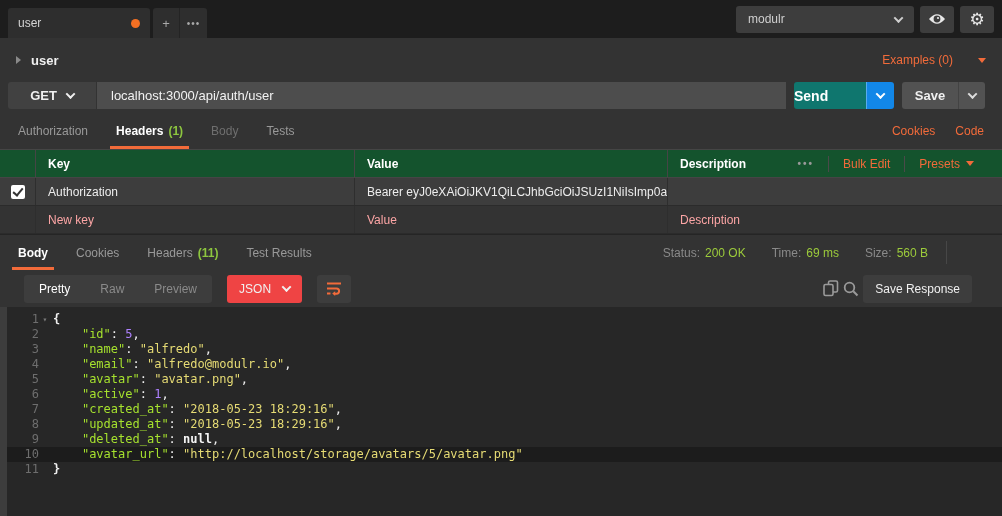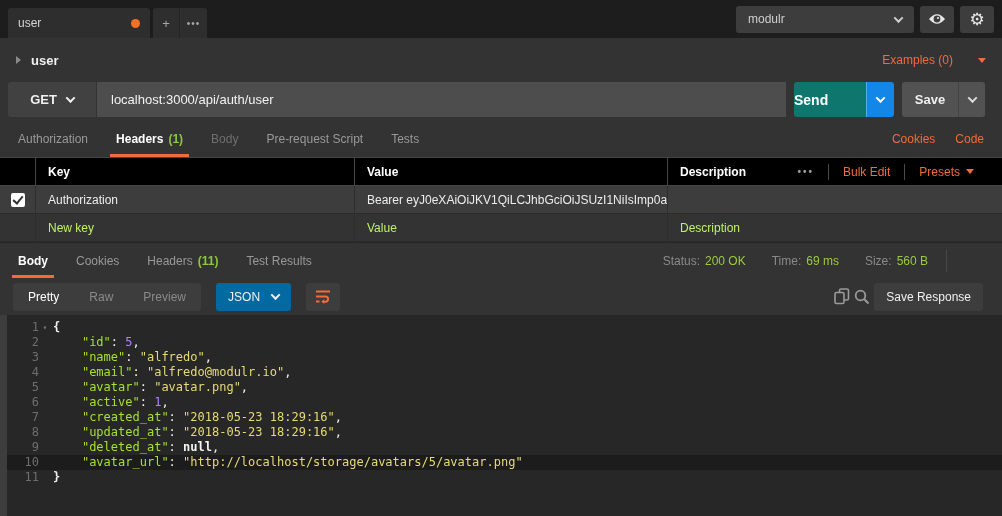--- a/index.html
+++ b/index.html
@@ -33,21 +33,21 @@
   .tri-down { width:0; height:0; border-left:4px solid transparent; border-right:4px solid transparent;
               border-top:5px solid currentColor; display:inline-block; }
   .tri-right { width:0; height:0; border-top:4px solid transparent; border-bottom:4px solid transparent;
                border-left:5px solid #8a8a8a; display:inline-block; }
   
   .req-header { height:44px; display:flex; align-items:center; padding:0 16px; flex-shrink:0; }
   .req-name { font-size:13px; font-weight:bold; color:#f0f0f0; margin-left:10px; }
   .examples { margin-left:auto; display:flex; align-items:center; gap:25px;
               color:#f26b3a; font-size:12px; cursor:pointer; }
   
-  .url-row { display:flex; height:35px; margin:0 17px 0 8px; flex-shrink:0; }
+  .url-row { display:flex; height:27px; margin:0 17px 0 8px; flex-shrink:0; }
   .method-btn { width:88px; background:#414141; border-radius:3px 0 0 3px; display:flex; align-items:center;
                 justify-content:center; gap:10px; font-size:13px; font-weight:bold; color:#f0f0f0; }
   .url-field { flex:1; background:#4d4d4d; margin-left:1px; display:flex; align-items:center;
                padding:0 14px; font-size:13px; color:#f2f2f2; }
   .params-btn { width:74px; background:#4d4d4d; border-left:1px solid #3b3b3b; border-radius:0 3px 3px 0;
                 display:flex; align-items:center; justify-content:center; font-size:12px; color:#e8e8e8; }
   .btn-group { display:flex; margin-left:8px; border-radius:3px; overflow:hidden; }
   .send-main { width:72px; background:#0f766e; color:#fff; font-weight:bold; font-size:14px;
                display:flex; align-items:center; justify-content:flex-start; }
   .send-chev { width:28px; background:#1287e8; border-left:1px solid rgba(255,255,255,.3);
@@ -62,25 +62,25 @@
   .rtab { display:flex; align-items:center; padding:0 14px; position:relative; gap:5px; }
   .rtab.dim { color:#6f6f6f; }
   .rtab.active { color:#fff; font-weight:bold; }
   .rtab.active::after { content:''; position:absolute; left:8px; right:8px; bottom:0;
                         height:3px; background:#f26b3a; }
   .count-green { color:#8dc63f; font-weight:bold; }
   .req-links { margin-left:auto; display:flex; align-items:center; gap:20px; padding-right:14px;
                color:#f26b3a; }
   
   .tbl { border-top:1px solid #454545; flex-shrink:0; }
-  .tbl-header { display:flex; height:28px; background:#000000; border-bottom:1px solid #454545;
+  .tbl-header { display:flex; height:28px; background:#14532d; border-bottom:1px solid #454545;
                 align-items:flex-end; font-size:12px; font-weight:bold; color:#fff; }
   .tbl-row { display:flex; height:28px; align-items:center; font-size:12px; }
   .tbl-row.filled { background:#3d3d3d; color:#ededed; border-bottom:1px solid #2b2b2b; }
-  .tbl-row.empty  { background:#333333; color:#bef264; border-bottom:1px solid #2b2b2b; }
+  .tbl-row.empty  { background:#333333; color:#fca5a5; border-bottom:1px solid #2b2b2b; }
   .c-check { width:36px; height:100%; display:flex; align-items:center; justify-content:center;
              border-right:1px solid #454545; }
   .tbl-row .c-check { border-right:1px solid #2e2e2e; }
   .c-key   { width:319px; height:100%; display:flex; align-items:center; padding-left:12px;
              border-right:1px solid #454545; }
   .tbl-row .c-key { border-right:1px solid #2e2e2e; }
   .c-value { width:313px; height:100%; display:flex; align-items:center; padding-left:12px;
              border-right:1px solid #454545; overflow:hidden; white-space:nowrap; }
   .tbl-row .c-value { border-right:1px solid #2e2e2e; }
   .c-desc  { flex:1; height:100%; display:flex; align-items:center; padding-left:12px; }
@@ -93,25 +93,25 @@
                      border-right:2px solid #333; border-bottom:2px solid #333; transform:rotate(40deg); }
   
   .resp-bar { border-top:1px solid #252525; height:36px; display:flex; align-items:stretch;
               padding:0 4px; font-size:12px; color:#999; position:relative; flex-shrink:0; }
   .resp-bar::after { content:''; position:absolute; right:55px; top:6px; bottom:6px; width:1px; background:#474747; }
   .resp-meta { margin-left:auto; display:flex; align-items:center; gap:26px; padding-right:70px; }
   .meta-item { display:flex; gap:5px; align-items:center; }
   .meta-label { color:#8a8a8a; }
   .meta-value { color:#9ccb3b; }
   
-  .toolbar { height:37px; display:flex; align-items:center; padding:0 13px; flex-shrink:0; }
+  .toolbar { height:37px; display:flex; align-items:center; padding:0 24px; flex-shrink:0; }
   .seg { display:flex; background:#3d3d3d; border-radius:3px; overflow:hidden; height:28px; }
   .seg-item { padding:0 15px; display:flex; align-items:center; font-size:12px; color:#8a8a8a; }
   .seg-item.active { color:#fff; }
-  .fmt-select { margin-left:15px; height:28px; background:#0369a1; border-radius:3px; padding:0 12px;
+  .fmt-select { margin-left:15px; height:28px; background:#ef4444; border-radius:3px; padding:0 12px;
                 display:flex; align-items:center; gap:12px; font-size:12px; color:#f0f0f0; }
   .wrap-btn { margin-left:15px; width:34px; height:28px; background:#3d3d3d; border-radius:3px;
               display:flex; align-items:center; justify-content:center; }
   .toolbar-right { margin-left:auto; display:flex; align-items:center; gap:4px; padding-right:6px; }
   .tool-icon { display:flex; align-items:center; justify-content:center; color:#9a9a9a; }
   .save-resp { height:28px; background:#3d3d3d; border-radius:3px; padding:0 12px; display:flex;
                align-items:center; font-size:12px; color:#f0f0f0; }
   
   .code { flex:1; background:#272727; border-left:7px solid #3d3d3d; padding-top:5px;
           font-family:"DejaVu Sans Mono", monospace; font-size:12px; overflow:hidden; }
@@ -199,23 +199,20 @@
 <div class="req-tabs">
   <div class="rtab">
     <span>Authorization</span>
   </div>
   <div class="rtab active">
     <span>Headers</span>
     <span class="count-green">(1)</span>
   </div>
   <div class="rtab dim">
     <span>Body</span>
-  </div>
-  <div class="rtab">
-    <span>Pre-request Script</span>
   </div>
   <div class="rtab">
     <span>Tests</span>
   </div>
   <div class="req-links">
     <span>Cookies</span>
     <span>Code</span>
   </div>
 </div>
 

